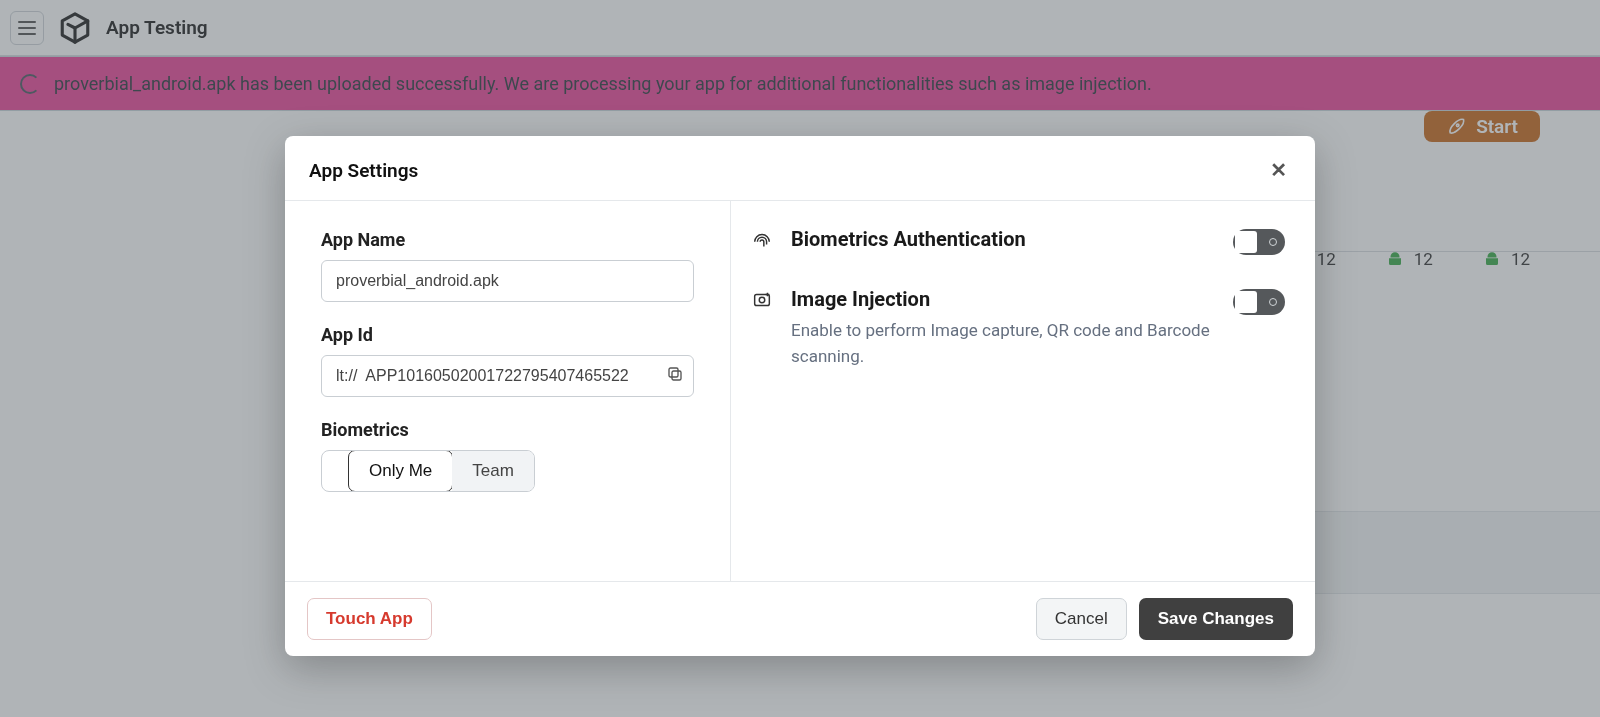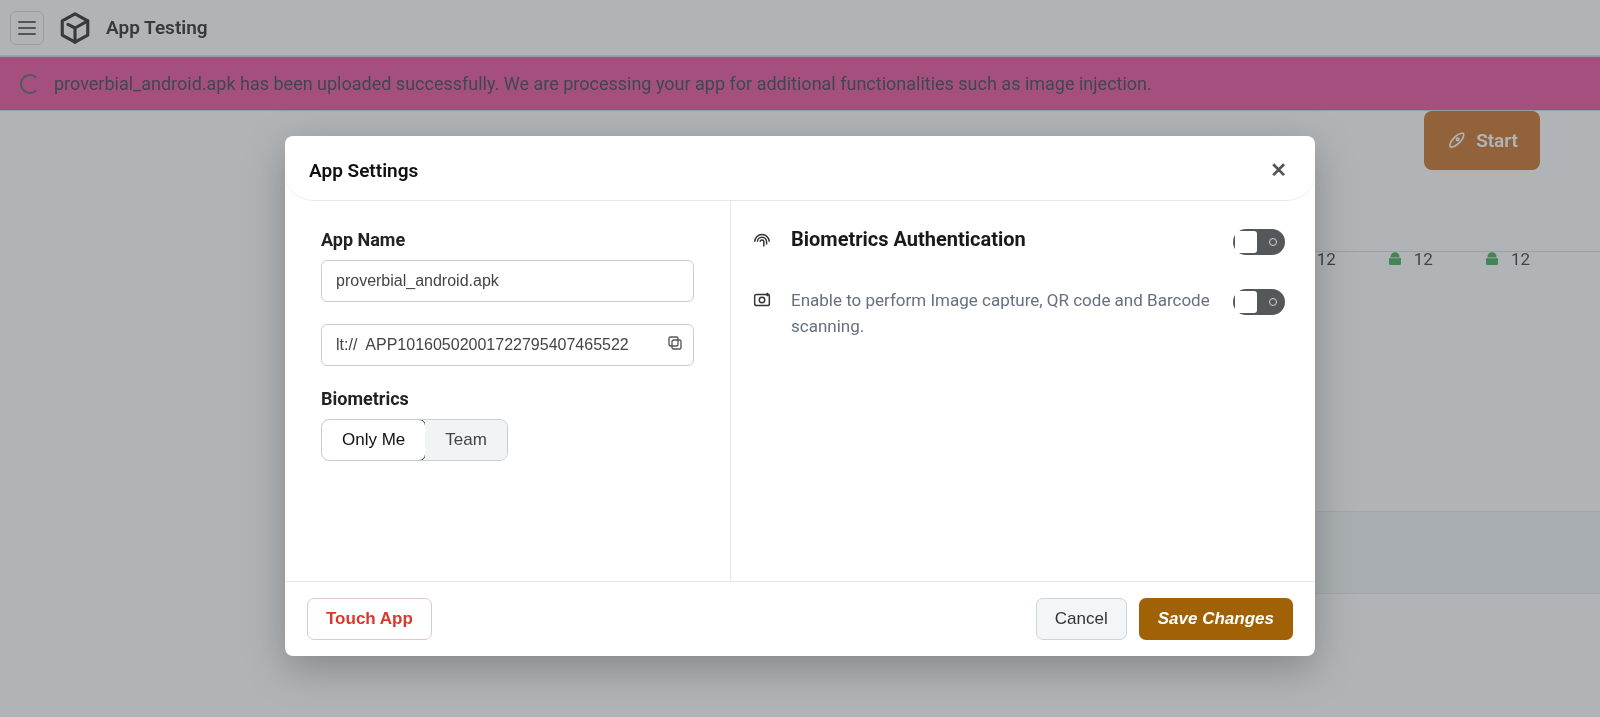--- a/index.html
+++ b/index.html
@@ -34,51 +34,51 @@
   .app-row { border-top:1px solid #e2e6e9; padding:18px 20px; position:relative; }
   .app-row.selected { background:#f3f5f6; }
   .accent-bar { position:absolute; left:-12px; top:18px; width:6px; height:36px; background:#d38929; border-radius:3px; }
   .app-name { font-weight:700; font-size:19px; color:#222; }
   .app-meta { display:flex; align-items:center; gap:6px; color:#6b7680; font-size:15px; margin-top:4px; }
 
   
   .device-col { position:absolute; right:60px; top:132px; display:flex; flex-direction:row; gap:30px; }
   .device-item { display:flex; align-items:center; gap:10px; color:#333; font-size:17px; padding:6px 10px; border-radius:6px;}
   .device-item.hl { background:#eef1f3; }
-  .start-btn { position:absolute; right:60px; top:0px; background:#c86a1e; color:#fff; border-radius:8px; padding:18px 22px; display:flex; align-items:center; gap:10px; font-size:19px; font-weight:600; }
+  .start-btn { position:absolute; right:60px; top:0px; background:#c86a1e; color:#fff; border-radius:8px; padding:4px 22px; display:flex; align-items:center; gap:10px; font-size:19px; font-weight:600; }
 
   
   .overlay { position:fixed; inset:0; background:rgba(80,88,95,0.45); display:flex; align-items:flex-start; justify-content:center; }
   .modal { width:1030px; margin-top:136px; background:#fff; border-radius:8px; box-shadow:0 12px 40px rgba(0,0,0,.25); overflow:hidden; display:flex; flex-direction:column; }
-  .modal-header { display:flex; align-items:center; justify-content:space-between; padding:18px 24px 14px; font-size:19px; font-weight:600; border-bottom:1px solid #e5e8eb;border-radius:28px; }
+  .modal-header { display:flex; align-items:center; justify-content:space-between; padding:18px 24px 14px; font-size:19px; font-weight:600; border-bottom:1px solid #e5e8eb; }
   .close-icon { font-size:20px; color:#555; cursor:pointer; padding:4px; }
   .modal-body { display:flex; min-height:380px; }
   .pane-left { flex:0 0 446px; border-right:1px solid #e5e8eb; padding:28px 36px; }
   .pane-right { flex:1; padding:20px 30px 20px 20px; }
   .field-label { font-size:18px; font-weight:700; color:#222; margin-bottom:10px; }
   .field-block { margin-bottom:22px; }
   .text-input { width:100%; height:42px; border:1px solid #c9ced3; border-radius:6px; padding:0 14px; font-size:16px; color:#444; background:#fff; }
   .appid-wrap { position:relative; }
   .appid-wrap .copy-icon { position:absolute; right:10px; top:50%; transform:translateY(-50%); color:#555; cursor:pointer; }
-  .segmented { display:flex; border:1px solid #c9ced3; border-radius:8px; overflow:hidden; width:fit-content; }
+  .segmented { display:flex; border:1px solid #c9ced3; border-radius:8px; overflow:hidden; width:fit-content;padding-left:27px; }
   .seg-btn { padding:10px 20px; font-size:17px; background:#f1f3f5; color:#444; border:none; cursor:pointer; }
   .seg-btn.active { background:#fff; border:1px solid #333; border-radius:7px; margin:-1px; font-weight:500; color:#111; }
   .setting-item { display:flex; gap:16px; padding:6px 0 24px; }
   .setting-icon { width:24px; flex:0 0 24px; color:#444; margin-top:2px; }
   .setting-main { flex:1; }
   .setting-title { font-size:20px; font-weight:700; color:#1a1a1a; margin-bottom:6px; }
   .setting-desc { font-size:17px; color:#667080; line-height:1.55; max-width:420px; }
   .toggle { width:52px; height:26px; background:#55585b; border-radius:14px; position:relative; flex:0 0 52px; margin-top:2px; cursor:pointer; }
   .toggle .knob { position:absolute; left:2px; top:2px; width:22px; height:22px; background:#fff; border-radius:3px; }
   .toggle .dot { position:absolute; right:8px; top:50%; transform:translateY(-50%); width:8px; height:8px; border:1.5px solid #cfd3d6; border-radius:50%; }
   .modal-footer { border-top:1px solid #e5e8eb; padding:16px 22px; display:flex; align-items:center; justify-content:space-between; }
   .btn { border-radius:7px; padding:10px 18px; font-size:17px; cursor:pointer; border:1px solid transparent; }
   .btn-danger { background:#fff; border:1px solid #e4c6c6; color:#d63a2e; font-weight:600; }
   .btn-secondary { background:#f3f5f6; border:1px solid #cfd4d8; color:#333; }
-  .btn-primary { background:#a16207; color:#fff; font-weight:600;font-style:italic; }
+  .btn-primary { background:#404040; color:#fff; font-weight:600; }
   .footer-right { display:flex; gap:12px;border-radius:6px; }
 </style>
 </head>
 <body>
 
 <div class="topbar">
   <div class="hamburger-box">
     <div class="hamburger-icon">
         <span></span>
         <span></span>
@@ -224,20 +224,21 @@
       <span>App Settings</span>
       <span class="close-icon">✕</span>
     </div>
     <div class="modal-body">
       <div class="pane-left">
         <div class="field-block">
           <div class="field-label">App Name</div>
           <input class="text-input" value="proverbial_android.apk" style="">
         </div>
         <div class="field-block">
+          <div class="field-label">App Id</div>
           <div class="appid-wrap">
             <input class="text-input" style="padding-right: 24px;" value="lt://  APP10160502001722795407465522">
             <span class="copy-icon">
               <svg width="18" height="18" viewBox="0 0 24 24" fill="none" stroke="#555" stroke-width="1.8">
                   <rect x="8" y="8" width="12" height="12" rx="2"></rect>
                   <rect x="4" y="4" width="12" height="12" rx="2"></rect>
                 </svg>
             </span>
           </div>
         </div>
@@ -270,20 +271,21 @@
 
         <div class="setting-item">
           <div class="setting-icon">
             <svg width="22" height="22" viewBox="0 0 24 24" fill="none" stroke="#333" stroke-width="1.6">
                 <rect x="4" y="6" width="16" height="12" rx="2"></rect>
                 <circle cx="12" cy="12" r="3"></circle>
                 <path d="M18 4v4M16 6h4"></path>
               </svg>
           </div>
           <div class="setting-main">
+            <div class="setting-title">Image Injection</div>
             <div class="setting-desc">Enable to perform Image capture, QR code and Barcode scanning.</div>
           </div>
           <div class="toggle">
             <div class="knob"></div>
               <div class="dot"></div>
           </div>
         </div>
       </div>
     </div>
     <div class="modal-footer">

